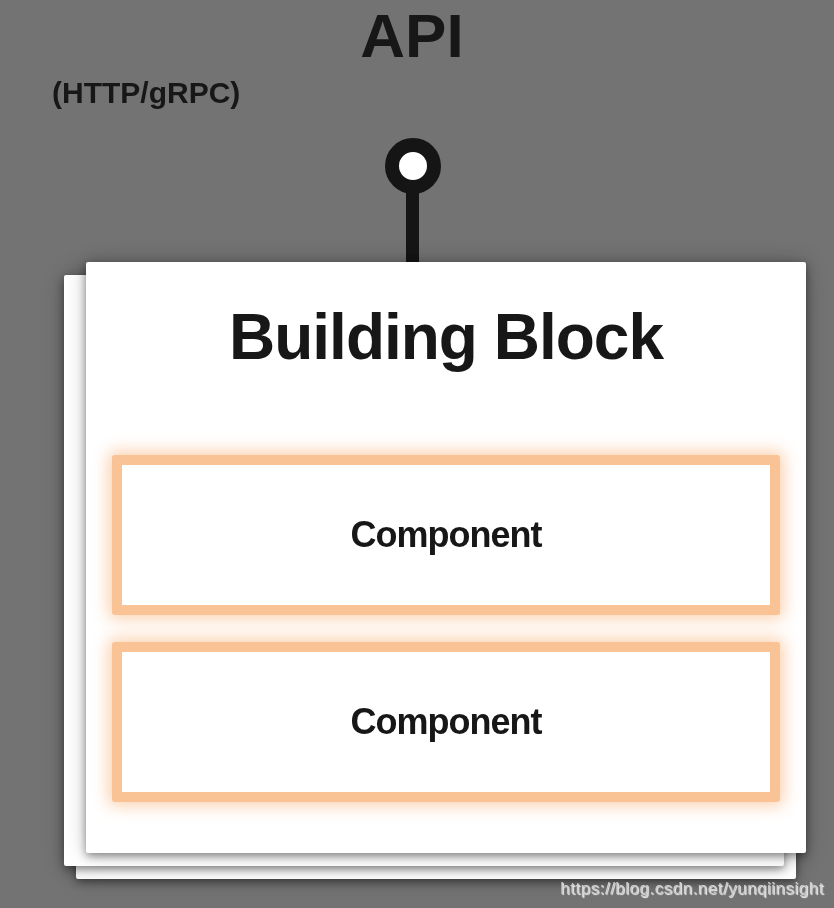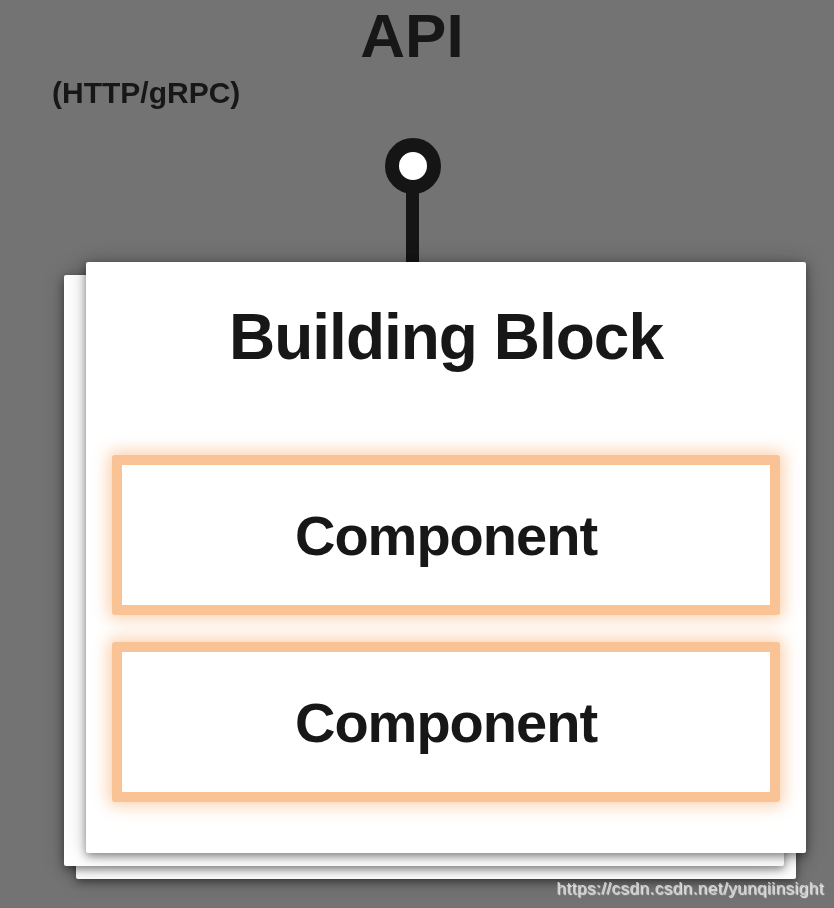--- a/index.html
+++ b/index.html
@@ -102,21 +102,21 @@
     border-radius: 3px;
     box-shadow: 0 0 16px 4px rgba(250,195,150,0.75);
     display: flex;
     align-items: center;
     justify-content: center;
   }
   .component-box.first  { top: 193px; }
   .component-box.second { top: 380px; }
 
   .component-label {
-    font-size: 56px;
+    font-size: 36px;
     font-weight: 700;
     letter-spacing: -1px;
     color: #171717;
   }
 
   
   .watermark {
     position: absolute;
     right: 10px;
     bottom: 9px;
@@ -149,15 +149,15 @@
 
     <div class="component-box first">
       <span class="component-label">Component</span>
     </div>
 
     <div class="component-box second">
       <span class="component-label">Component</span>
     </div>
   </div>
 
-  <div class="watermark">https://csdn.csdn.net/yunqiinsight</div>
+  <div class="watermark">https://blog.csdn.net/yunqiinsight</div>
 
 </div>
 
 </body></html>

